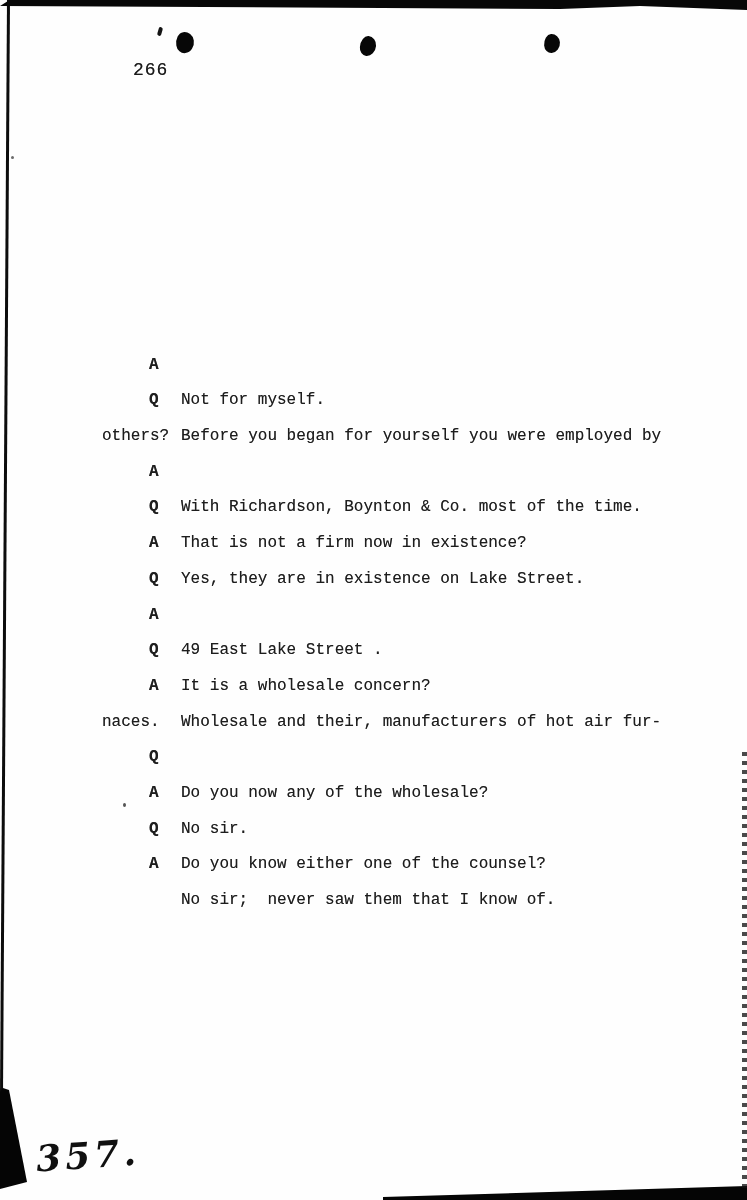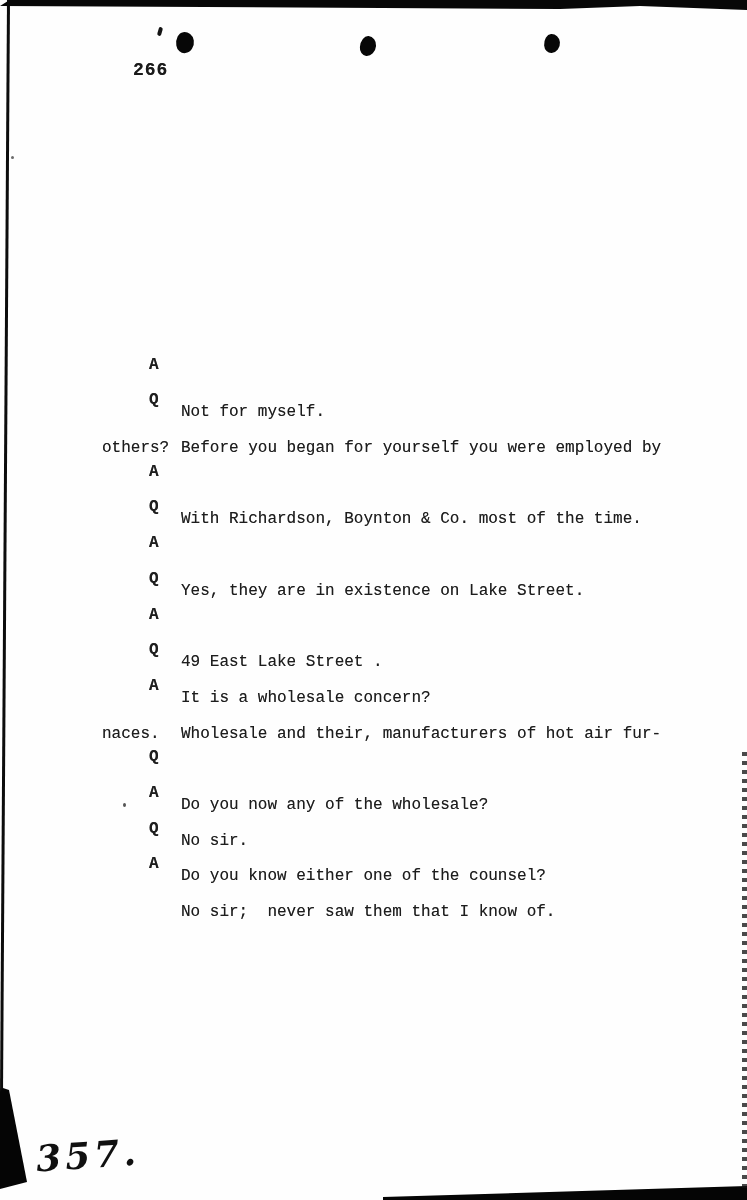--- a/index.html
+++ b/index.html
@@ -6,33 +6,33 @@
   body{
     width:747px;height:1200px;position:relative;overflow:hidden;
     background:#ffffff;
     font-family:"Liberation Mono", monospace;
   }
   .scan-page{position:absolute;inset:0;background:#fefefe;}
 
   
   .page-num{
     position:absolute;left:133px;top:60px;
-    font-size:18px;font-weight:700;letter-spacing:1px;color:#1a1a1a;
+    font-size:18px;font-weight:400;letter-spacing:1px;color:#1a1a1a;
     text-shadow:0 0 .6px rgba(20,20,20,.65);
   }
 
   
   .transcript{
     position:absolute;left:0;top:312px;width:747px;
     font-size:16px;line-height:35.7px;color:#1d1d1d;
     text-shadow:0 0 .5px rgba(25,25,25,.55);
   }
   .line{position:relative;height:35.7px;white-space:pre;}
   .line .speaker{position:absolute;left:149px;font-weight:700;}
-  .line .text{position:absolute;left:181px;margin-top:12px;}
+  .line .text{position:absolute;left:181px;}
   .line.cont .text{left:102px;}
 
   
   .folio{
     position:absolute;left:36px;top:1134px;
     font-family:"DejaVu Serif", serif;font-style:italic;font-weight:700;
     font-size:36px;letter-spacing:4px;color:#101010;
     transform:rotate(-4deg);
   }
 
@@ -91,20 +91,21 @@
     </div>
     <div class="line cont">
       <span class="text">others?</span>
     </div>
     <div class="line">
       <span class="speaker">A</span>
       <span class="text">With Richardson, Boynton &amp; Co. most of the time.</span>
     </div>
     <div class="line">
       <span class="speaker">Q</span>
+      <span class="text">That is not a firm now in existence?</span>
     </div>
     <div class="line">
       <span class="speaker">A</span>
       <span class="text">Yes, they are in existence on Lake Street.</span>
     </div>
     <div class="line">
       <span class="speaker">Q</span>
     </div>
     <div class="line">
       <span class="speaker">A</span>

